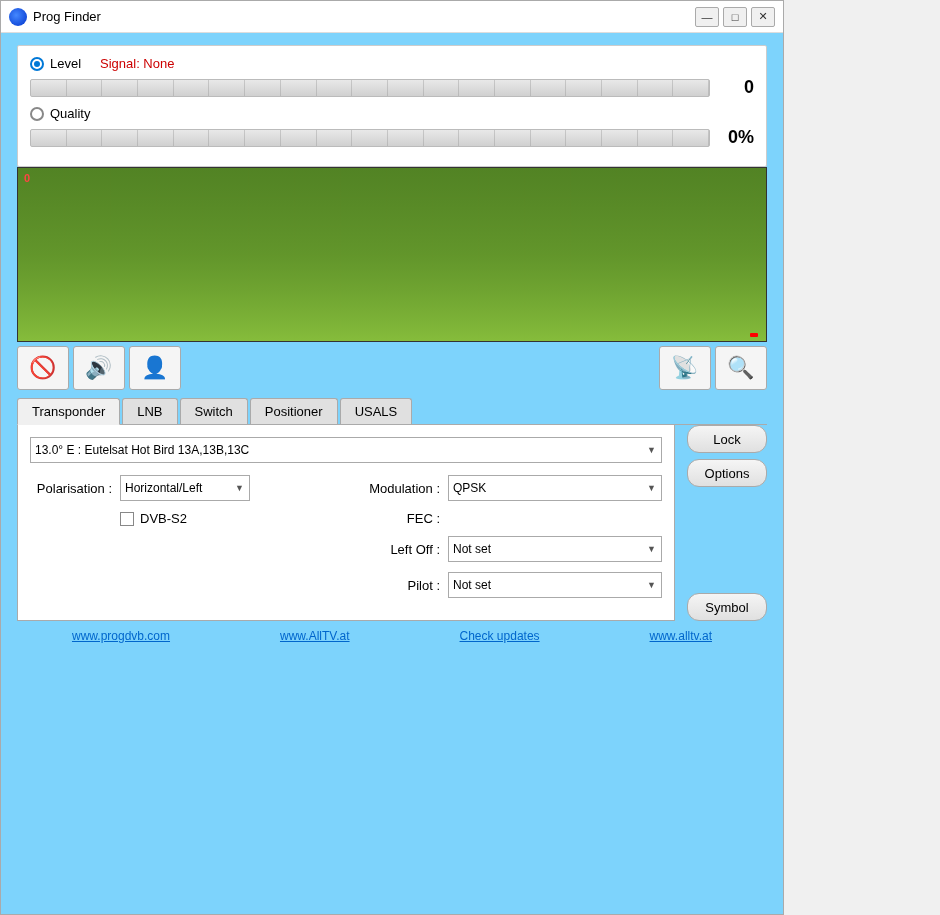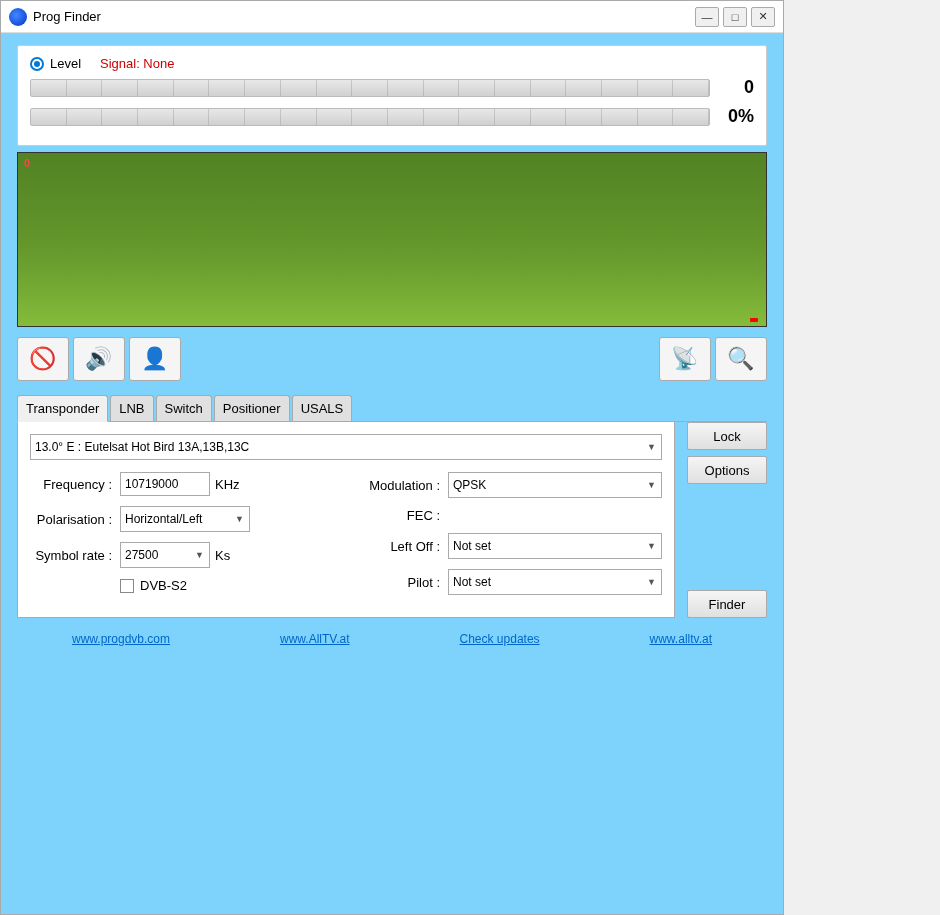--- a/index.html
+++ b/index.html
@@ -65,21 +65,20 @@
       justify-content: center;
       color: #333;
     }
 
     
     .content {
       flex: 1;
       padding: 12px 16px 8px 16px;
       display: flex;
       flex-direction: column;
-      gap: 6px;
     }
 
     
     .signal-section {
       background: #fff;
       border: 1px solid #ccc;
       padding: 10px 12px;
       border-radius: 2px;
     }
 
@@ -227,21 +226,21 @@
     }
 
     
     .tab-bar {
       display: flex;
       border-bottom: 1px solid #aaa;
       margin-top: 4px;
     }
 
     .tab {
-      padding: 5px 8px;
+      padding: 5px 14px;
       border: 1px solid #aaa;
       border-bottom: none;
       background: #e0e0e0;
       cursor: pointer;
       font-size: 13px;
       margin-right: 2px;
       border-radius: 3px 3px 0 0;
     }
 
     .tab.active {
@@ -361,21 +360,21 @@
       margin-left: 12px;
       min-width: 80px;
     }
 
     .action-btn {
       height: 28px;
       border: 1px solid #aaa;
       background: linear-gradient(to bottom, #f5f5f5, #e0e0e0);
       font-size: 13px;
       cursor: pointer;
-      border-radius: 2px;
+      border-radius: 12px;
       padding: 0 8px;
     }
 
     .close-btn-bottom {
       margin-top: auto;
     }
 
     
     .footer {
       display: flex;
@@ -455,20 +454,26 @@
               <div class="tick"></div>
               <div class="tick"></div>
             <div class="tick"></div>
               <div class="tick"></div>
               <div class="tick"></div>
           </div>
         </div>
         <span class="progress-value">0</span>
       </div>
 
+      <div class="signal-row">
+        <label>
+          <div class="radio-circle"></div>
+          <span>Quality</span>
+        </label>
+      </div>
       <div class="progress-bar-container">
         <div class="progress-bar">
           <div class="progress-bar-fill"></div>
           <div class="progress-ticks">
             <div class="tick"></div>
               <div class="tick"></div>
               <div class="tick"></div>
               <div class="tick"></div>
             <div class="tick"></div>
               <div class="tick"></div>
@@ -548,41 +553,27 @@
               <select>
                 <option value="13.0° E : Eutelsat Hot Bird 13A,13B,13C">13.0° E : Eutelsat Hot Bird 13A,13B,13C</option>
               </select>
             </div>
           </div>
 
           <div class="form-grid">
 
             <div class="form-col">
               <div class="form-row">
-                <span class="form-label">Frequency :</span>
-                <input class="form-input" style="width: 90px;" type="text" value="10719000">
-                <span class="form-unit">KHz</span>
-              </div>
-              <div class="form-row">
                 <span class="form-label">Polarisation :</span>
                 <div class="select-wrapper" style="width:130px;">
                   <select>
                     <option>Horizontal/Left</option>
                     <option>Vertical/Right</option>
                   </select>
                 </div>
-              </div>
-              <div class="form-row">
-                <span class="form-label">Symbol rate :</span>
-                <div class="select-wrapper" style="width:90px;">
-                  <select>
-                    <option>27500</option>
-                  </select>
-                </div>
-                <span class="form-unit">Ks</span>
               </div>
               <div class="dvb-row">
                 <label class="checkbox-label">
                   <div class="checkbox-box"></div>
                   <span>DVB-S2</span>
                 </label>
               </div>
             </div>
 
             <div class="form-col">
@@ -621,21 +612,21 @@
                 </div>
               </div>
             </div>
           </div>
         </div>
 
         <div class="right-buttons">
           <button class="action-btn">Lock</button>
           <button class="action-btn">Options</button>
           <div style="flex:1;"></div>
-          <button class="action-btn close-btn-bottom">Finder</button>
+          <button class="action-btn close-btn-bottom">Symbol</button>
         </div>
       </div>
     </div>
 
     <div class="footer">
       <a href="#">www.progdvb.com</a>
       <a href="#">www.AllTV.at</a>
       <a href="#">Check updates</a>
       <a href="#">www.alltv.at</a>
     </div>

